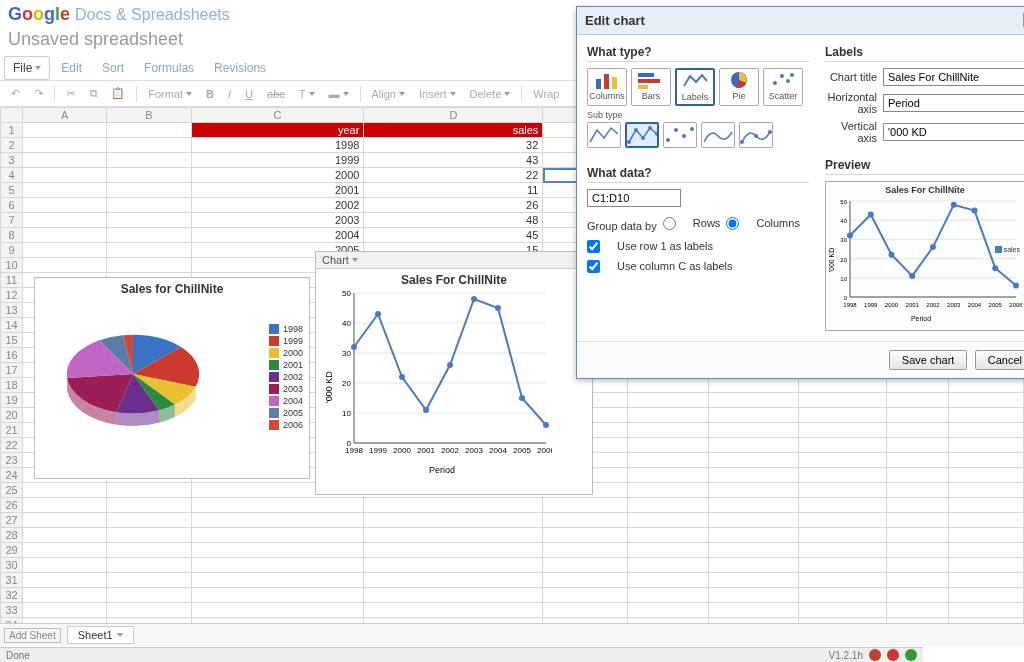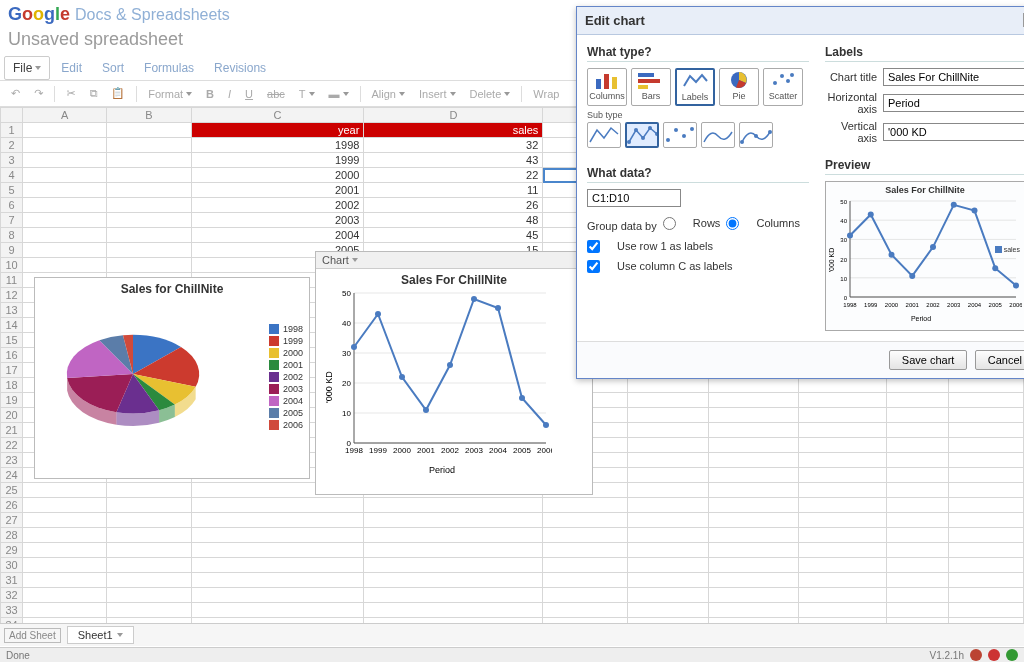--- a/index.html
+++ b/index.html
@@ -50,21 +50,21 @@
 .form-row { display: flex; align-items: center; margin-bottom: 5px; gap: 6px; font-size: 11px; }
 .form-row label { width: 64px; text-align: right; }
 .form-row input[type=text] { flex: 1; border: 1px solid #888; padding: 2px 4px; font-size: 11px; }
 .form-row select { border: 1px solid #888; font-size: 11px; padding: 1px; }
 .preview-box { border: 1px solid #aaa; width: 200px; height: 150px; position: relative; background: #fcfdfe; }
 .dlg-foot { text-align: right; padding: 8px 10px; border-top: 1px solid #ddd; background: #fafbfd; }
 .dlg-btn { border: 1px solid #999; background: linear-gradient(#fdfdfd,#e4e4e4); padding: 3px 12px; font-size: 11px; cursor: pointer; border-radius: 2px; margin-left: 4px; }
 .footer-tabs { position: absolute; left: 0; bottom: 16px; width: 1024px; border-top: 1px solid #ccc; padding: 2px 4px; display: flex; align-items: center; gap: 6px; font-size: 11px; background: #f6f6f6; }
 .add-sheet { border: 1px solid #bbb; padding: 1px 4px; font-size: 10px; color: #888; }
 .sheet-tab { background: #fff; border: 1px solid #ccc; padding: 2px 10px; display: inline-flex; align-items: center; gap:4px; }
-.status-bar { position: absolute; left: 0; bottom: 0; width: 1024px; background: #eee; border-top: 1px solid #ccc; padding: 1px 6px; font-size: 10px; color: #777; display: flex; justify-content: space-between; align-items:center; }
+.status-bar { position: absolute; left: 0; bottom: 0; width: 923px; background: #eee; border-top: 1px solid #ccc; padding: 1px 6px; font-size: 10px; color: #777; display: flex; justify-content: space-between; align-items:center; }
 .status-right { display:flex; align-items:center; gap:6px; }
 .status-ico { width:12px; height:12px; border-radius:50%; display:inline-block; }
 svg { display: block; }
 .subtitle-small { font-size: 9px; color: #555; margin: 3px 0 2px 0; }
 </style>
 </head>
 <body>
 
 <div class="header">
   <div class="logo">

